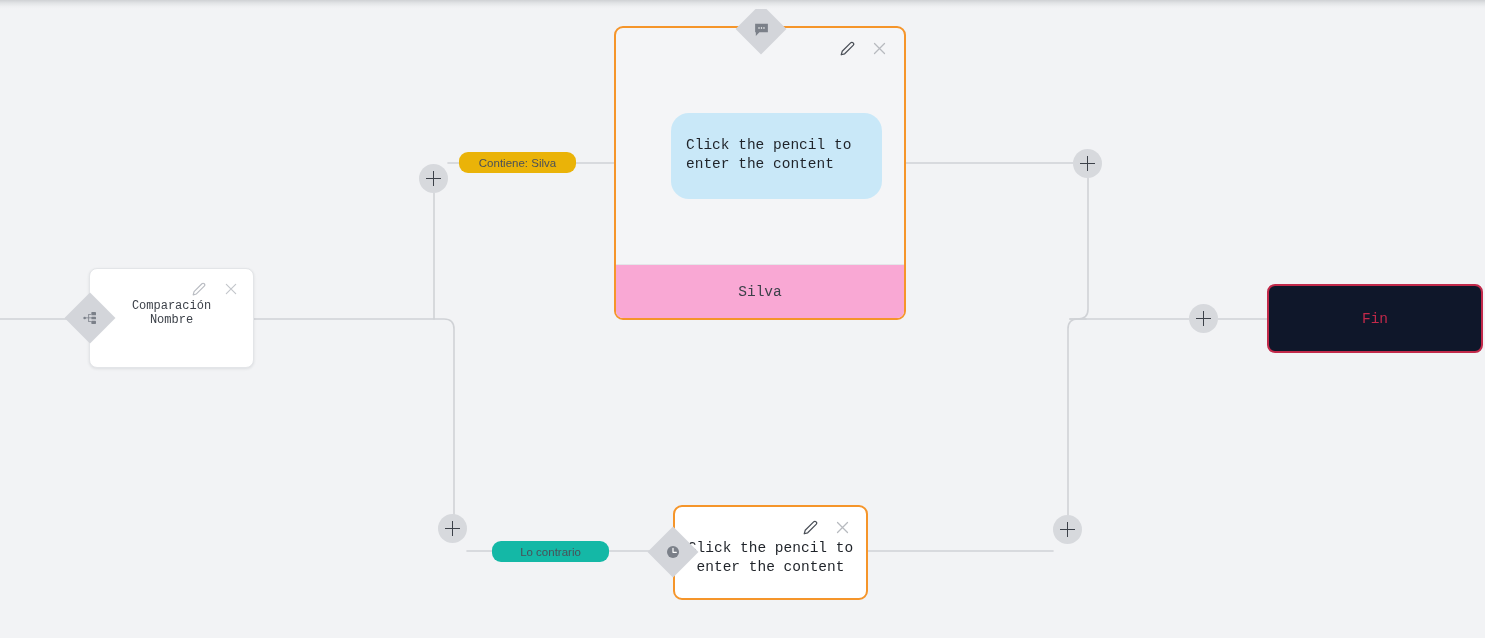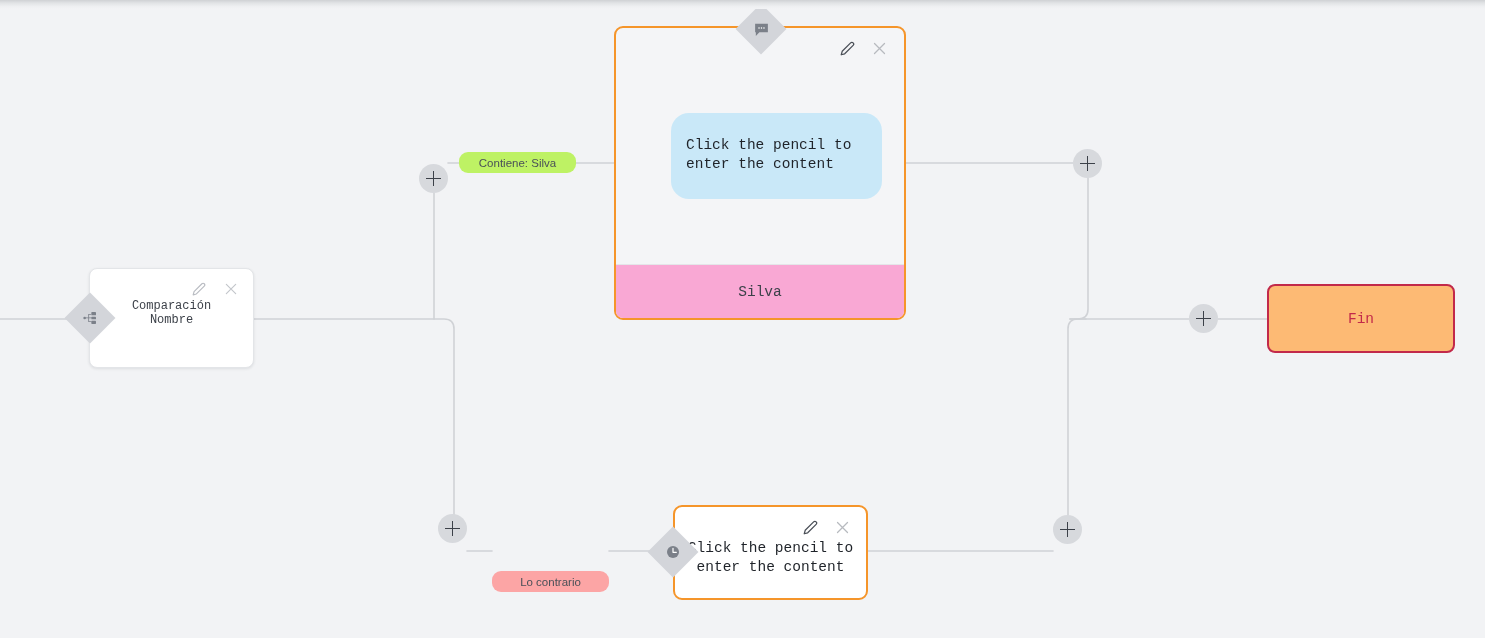--- a/index.html
+++ b/index.html
@@ -161,23 +161,23 @@
     text-align: center;
     color: #1f2329;
     font-size: 14.5px;
     line-height: 1.3;
   }
 
   
   #node-fin {
     left: 1267px;
     top: 284px;
-    width: 188px;
+    width: 216px;
     height: 69px;
-    background: #fdba74;
+    background: #0f172a;
     border: 2px solid #c2294a;
     border-radius: 8px;
     display: flex;
     align-items: center;
     justify-content: center;
     color: #c2294a;
     font-size: 14.5px;
   }
 
   
@@ -188,27 +188,26 @@
     align-items: center;
     justify-content: center;
     font-size: 11.5px;
     color: #4a5058;
     border-radius: 9px;
     white-space: nowrap;
   }
   #label-contiene {
     left: 459px; top: 152px;
     width: 117px; height: 21px;
-    background: #bef264;
+    background: #eab308;
   }
   #label-contrario {
     left: 492px; top: 541px;
     width: 117px; height: 21px;
-    background: #fca5a5;
-    margin-top: 30px;
+    background: #14b8a6;
   }
 
   
   .plus-btn {
     position: absolute;
     width: 29px;
     height: 29px;
     border-radius: 50%;
     background: #d7d9dd;
     display: flex;

